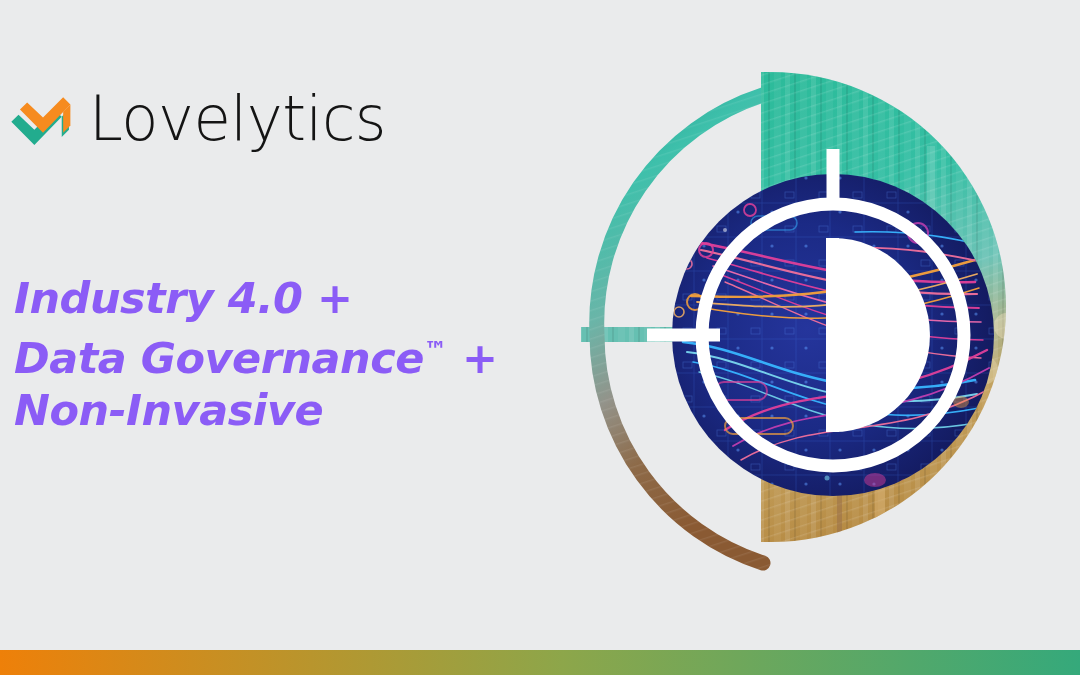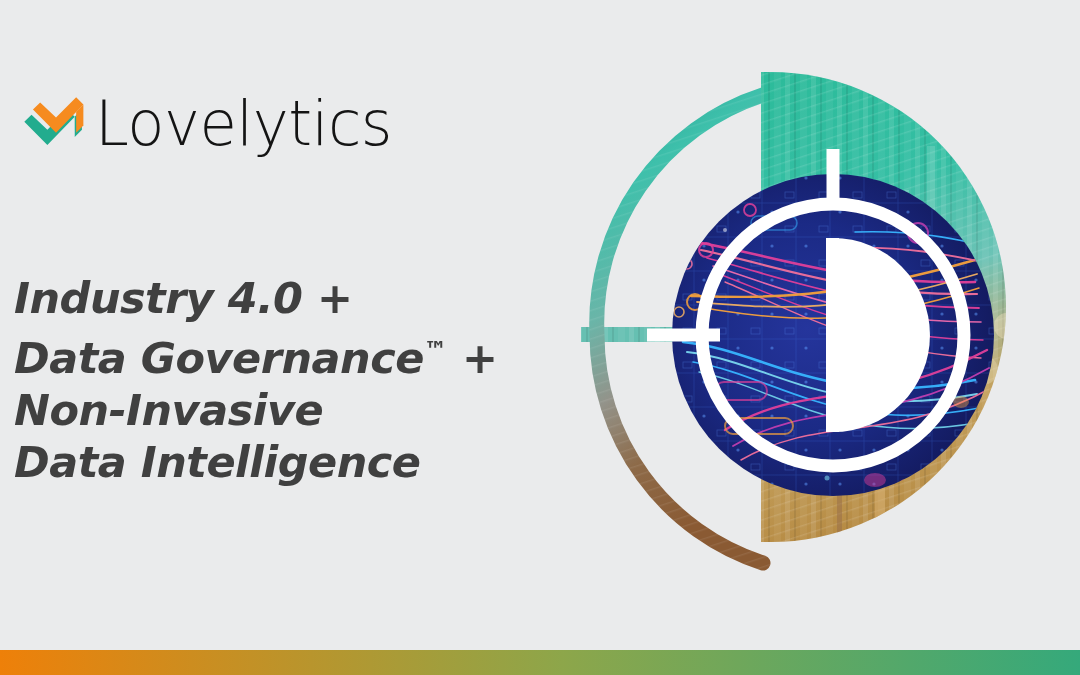--- a/index.html
+++ b/index.html
@@ -7,21 +7,21 @@
   body{
     width:1080px;height:675px;
     background:#eaebec;
     font-family:"Liberation Sans", sans-serif;
     overflow:hidden;
     position:relative;
   }
   #stage{position:absolute;inset:0;width:1080px;height:675px;background:#eaebec;}
 
   
-  #logo{position:absolute;left:20px;top:88px;display:flex;align-items:center;gap:3px;}
+  #logo{position:absolute;left:7px;top:88px;display:flex;gap:10px;}
   #logo-mark{width:72px;height:72px;display:block;flex:0 0 auto;}
   #logo-word{
     font-family:"DejaVu Sans", sans-serif;
     font-weight:300;
     font-size:62px;
     line-height:62px;
     letter-spacing:-0.5px;
     color:#141414;
     white-space:nowrap;
     transform:scaleX(0.98);
@@ -64,25 +64,24 @@
       <path d="M76 40 L86 30 L86 58 L76 68 Z" fill="#22ac8e"></path>
 
       <path d="M18 30 L28 20 L50 41 L78 13 L88 23 L50 62 Z" fill="#f68b1f"></path>
       <path d="M88 23 L88 52 L78 62 L78 33 Z" fill="#f68b1f"></path>
 
       <path d="M28 20 L18 30 L18 41 L28 31 Z" fill="#eaebec" opacity="0"></path>
     </svg>
     <span id="logo-word" style="color: rgb(20, 20, 20);">Lovelytics</span>
   </div>
 
-  <h1 id="headline" style="color: #404040;">
+  <h1 id="headline" style="color: #8b5cf6;">
     <span class="ln">Industry 4.0 +</span>
     <span class="ln"><span>Data Governance</span><span class="tm">™</span><span> +</span></span>
     <span class="ln">Non-Invasive</span>
-    <span class="ln">Data Intelligence</span>
   </h1>
 
   <div id="graphic">
     <svg viewBox="0 0 505 575" aria-hidden="true">
       <defs>
 
         <linearGradient id="arcGrad" x1="0" y1="0" x2="0.25" y2="1">
           <stop offset="0%" stop-color="#1f9c8e"></stop>
           <stop offset="22%" stop-color="#3ec0ab"></stop>
           <stop offset="45%" stop-color="#6ab5a8"></stop>

